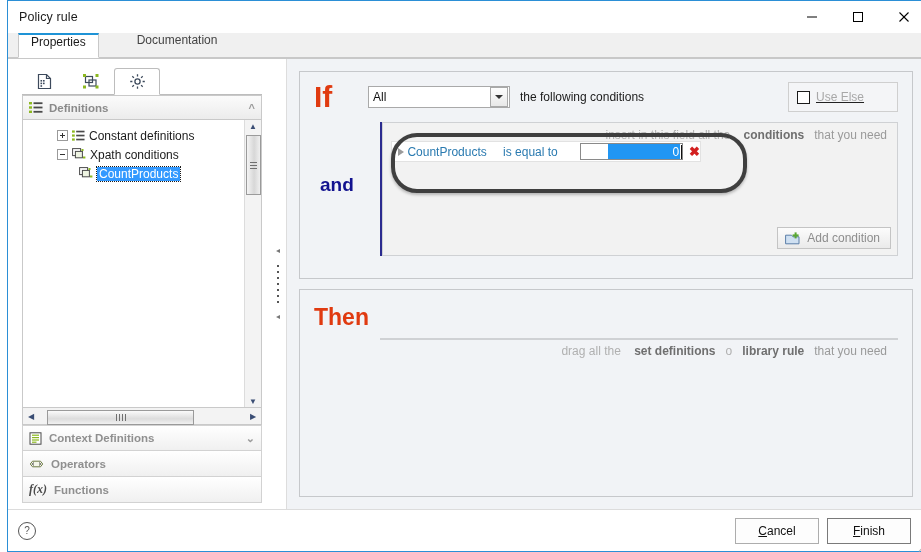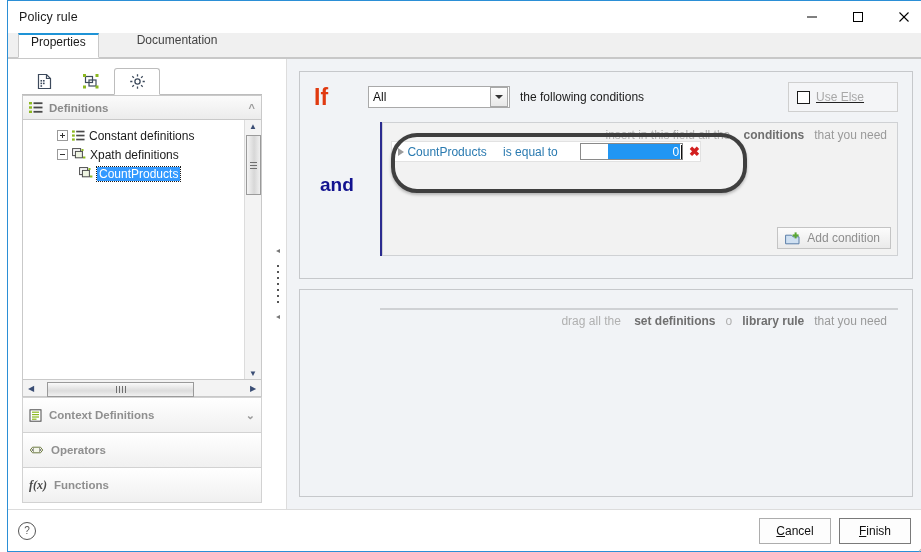--- a/index.html
+++ b/index.html
@@ -212,21 +212,21 @@
     border:1px solid #9a9a9a;
     display:flex; align-items:center; justify-content:center;
   }
   .h-thumb .grip { height:7px; display:flex; }
   .h-thumb .grip i { width:1px; background:#6f6f6f; margin:0 1px; height:7px; display:block;}
 
   .accordion-bar {
     height: 26px; min-height:26px;
     display:flex; align-items:center;
     gap: 7px;
-    padding: 17px 6px;
+    padding: 7px 6px;
     box-sizing:border-box;
     border:1px solid #d2d2d2;
     border-top:none;
     background: linear-gradient(to bottom,#ffffff 0%, #f0f0f0 100%);
     font-weight: bold;
     font-size: 11.5px;
     color: #8f8f8f;
   }
   .accordion-bar.first { border-top:1px solid #d2d2d2; }
   .accordion-bar .chev{ margin-left:auto; color:#9b9b9b; font-size:11px;}
@@ -263,21 +263,21 @@
   }
   .if-box { height: 208px; min-height:208px; padding: 12px 14px 10px 14px;}
   .then-box { flex:1; padding: 12px 14px 10px 14px; }
 
   .if-header {
     display:flex; align-items:center;
     gap: 10px;
     height: 26px;
   }
   .kw {
-    font-size: 23px; font-weight: bold;
+    font-size: 30px; font-weight: bold;
     color: #e03a10;
     line-height: 1;
     width: 44px;
     text-align: left;
   }
   .kw-then { font-size:23px; font-weight:bold; color:#e03a10; line-height:1; }
 
   .combo {
     width: 142px; height: 22px;
     border: 1px solid #a9a9a9;
@@ -443,21 +443,21 @@
     position: relative;
   }
   .help-icon{
     width:16px;height:16px;border-radius:50%;
     border:1px solid #555; color:#555;
     display:flex;align-items:center;justify-content:center;
     font-size:10px;
   }
   .footer-btns{ margin-left:auto; display:flex; gap:8px; padding-right:6px;}
   .btn{
-    width:72px; height:26px;
+    width:84px; height:26px;
     border:1px solid #adadad;
     background:#fdfdfd;
     display:flex;align-items:center;justify-content:center;
     font-size:12px; color:#111;
     box-sizing:border-box;
   }
   .btn.primary{ border-color:#7a7a7a; }
   .btn u{ text-decoration: underline; }
   .grip-corner{
     position:absolute; right:2px; bottom:1px; width:14px;height:14px;
@@ -580,21 +580,21 @@
           <div class="tree-row">
             <span class="expander"></span>
             <svg width="14" height="13" viewBox="0 0 14 13">
               <rect x="0.6" y="0.6" width="8" height="7" fill="#fff" stroke="#4a4a4a" stroke-width="1"></rect>
               <rect x="3.4" y="3.4" width="7" height="6.4" fill="#eef4e2" stroke="#4a4a4a" stroke-width="1"></rect>
               <g fill="#8cb820">
                   <rect x="9.5" y="1" width="2" height="2"></rect>
                   <rect x="11" y="8.5" width="2.4" height="2"></rect>
                 </g>
             </svg>
-            <span class="tree-label">Xpath definitions</span>
+            <span class="tree-label">Xpath conditions</span>
           </div>
 
           <div class="tree-row indent1">
             <svg width="14" height="13" viewBox="0 0 14 13">
               <rect x="0.6" y="0.6" width="8" height="7" fill="#fff" stroke="#4a4a4a" stroke-width="1"></rect>
               <rect x="3.4" y="3.4" width="7" height="6.4" fill="#eef4e2" stroke="#4a4a4a" stroke-width="1"></rect>
               <g fill="#8cb820">
                   <rect x="9.5" y="1" width="2" height="2"></rect>
                   <rect x="11" y="8.5" width="2.4" height="2"></rect>
                 </g>
@@ -731,20 +731,23 @@
                 </svg>
                 <span>Add condition</span>
               </div>
             </div>
 
           </div>
         </div>
       </div>
 
       <div class="rule-box then-box">
+        <div class="then-head">
+          <span class="kw-then">Then</span>
+        </div>
         <div class="then-panel">
           <div class="watermark">
             <span class="dim">drag all the</span>
             &nbsp;&nbsp;
             <b>set definitions</b>
             &nbsp;
             <span class="dim">o</span>
             &nbsp;
             <b>library rule</b>
             &nbsp;

